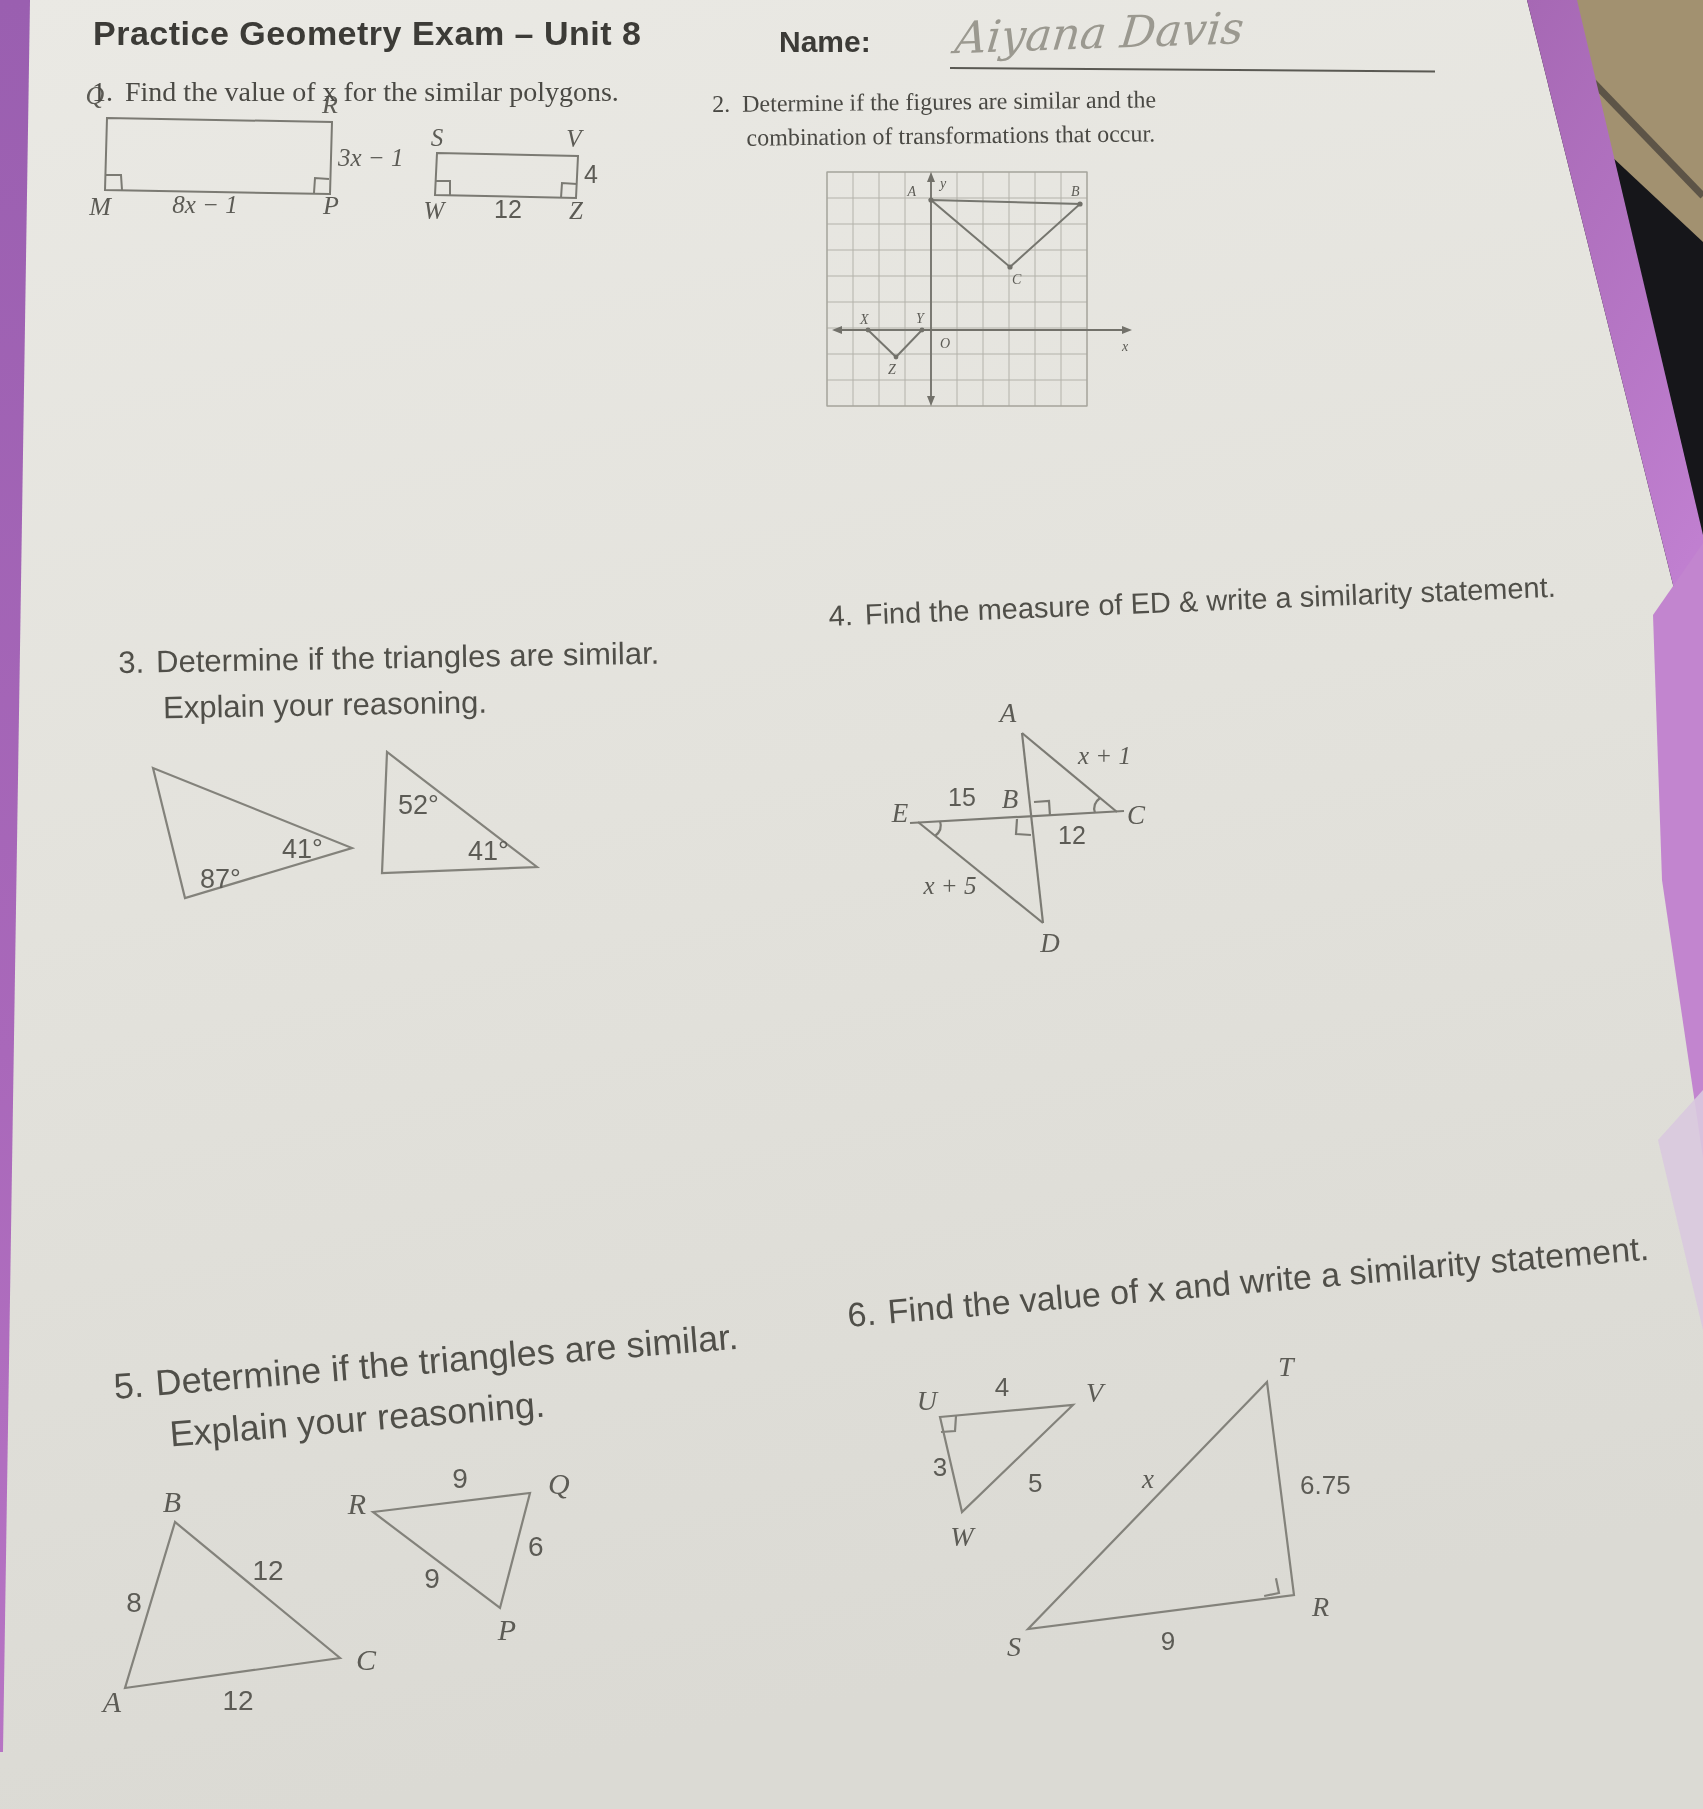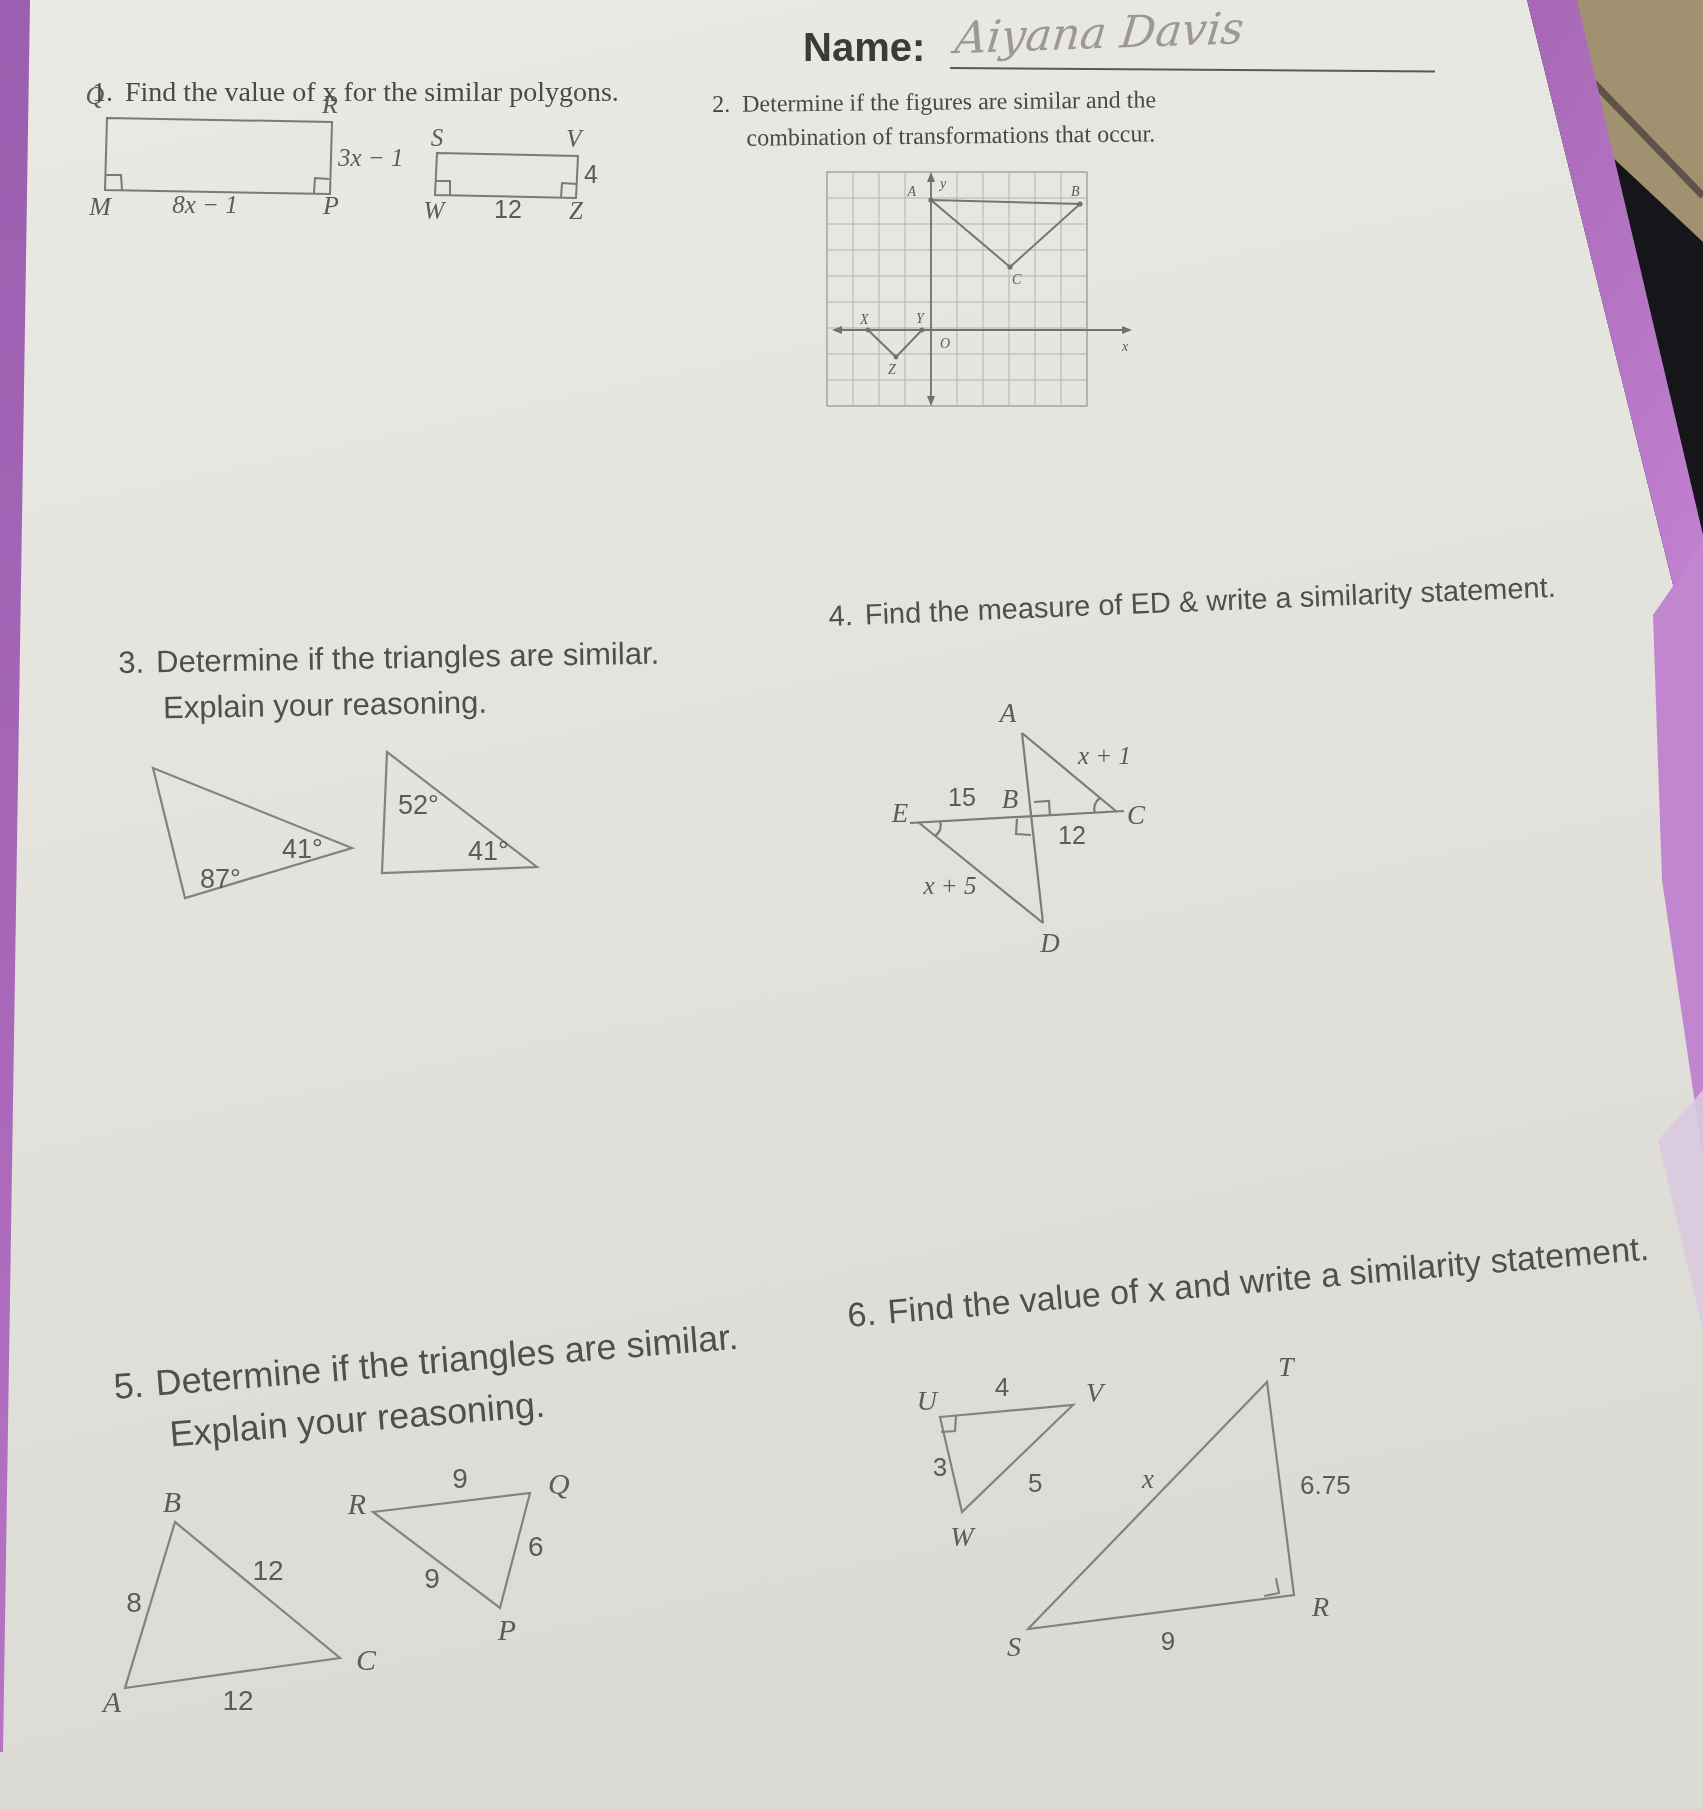--- a/index.html
+++ b/index.html
@@ -3,21 +3,21 @@
 <meta charset="utf-8">
 <style>
   html,body{margin:0;padding:0;background:#0e0e10;}
   .scene{position:relative;width:1703px;height:1809px;overflow:hidden;
          font-family:"Liberation Sans",sans-serif;}
   .scene svg.bg{position:absolute;left:0;top:0;z-index:0;}
   .content{position:absolute;left:0;top:0;width:100%;height:100%;z-index:2;}
   .figs{position:absolute;left:0;top:0;z-index:1;}
   .tblock{position:absolute;white-space:nowrap;transform-origin:left top;}
   .title{font-size:34px;font-weight:bold;color:#3c3b37;letter-spacing:.5px;}
-  .namelabel{font-size:40px;font-weight:bold;color:#3c3b37;margin-left:24px;}
+  .namelabel{font-size:30px;font-weight:bold;color:#3c3b37;}
   .handwrit{font-family:"DejaVu Serif",serif;font-style:italic;font-size:44px;
             color:#9b9990;transform:rotate(-2deg) skewX(-8deg);}
   .nameline{position:absolute;border-top:2px solid #5a5953;transform-origin:left top;}
   .qserif{font-family:"Liberation Serif",serif;color:#4a4944;}
   .qsans{color:#504f49;}
   .qrow{display:flex;gap:12px;}
   .ind{margin-top:10px;}
   text{fill:#5c5b55;}
   .lbl-it{font-family:"Liberation Serif",serif;font-style:italic;}
   .lbl-num{font-family:"Liberation Sans",sans-serif;}
@@ -220,20 +220,21 @@
       <text class="lbl-it" x="1278" y="1376" font-size="28">T</text>
       <text class="lbl-it" x="1142" y="1488" font-size="27">x</text>
       <text class="lbl-num" x="1300" y="1494" font-size="26">6.75</text>
       <text class="lbl-num" x="1168" y="1650" text-anchor="middle" font-size="26">9</text>
       <text class="lbl-it" x="1014" y="1656" text-anchor="middle" font-size="28">S</text>
       <text class="lbl-it" x="1312" y="1616" font-size="28">R</text>
     </g>
   </svg>
 
   <div class="content">
+    <div class="tblock title" style="left:93px;top:14px;">Practice Geometry Exam – Unit 8</div>
 
     <div class="tblock namelabel" style="left:779px;top:25px;">Name:</div>
     <div class="tblock handwrit" style="left:958px;top:12px;">Aiyana Davis</div>
     <div class="nameline" style="left:950px;top:67px;width:485px;transform:rotate(0.4deg);"></div>
 
     <div class="tblock qserif" style="left:92px;top:76px;font-size:28px;">
       <span class="qrow">
         <span>1.</span>
         <span>Find the value of x for the similar polygons.</span>
       </span>

